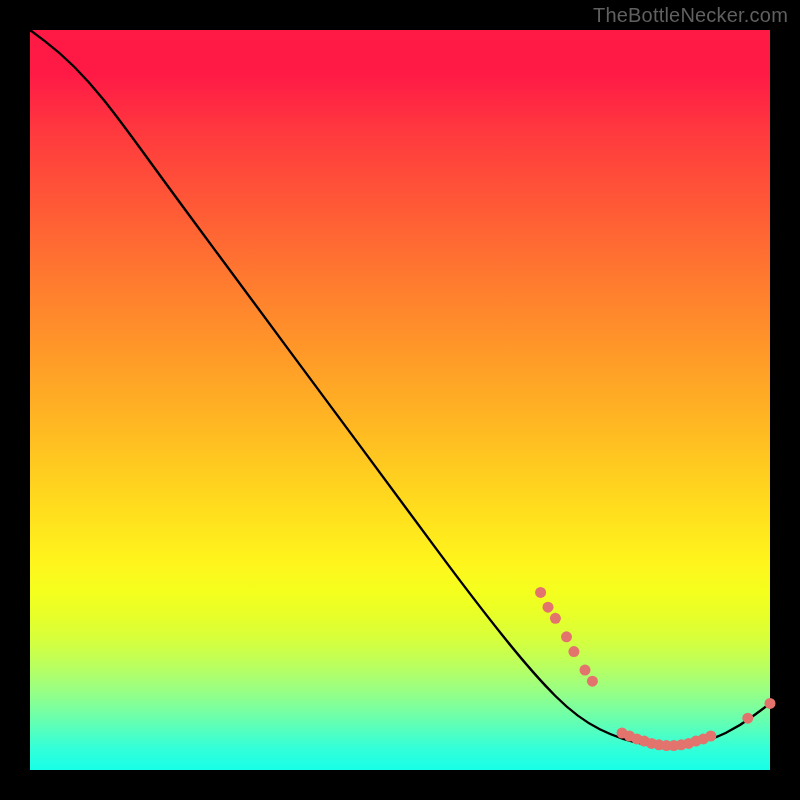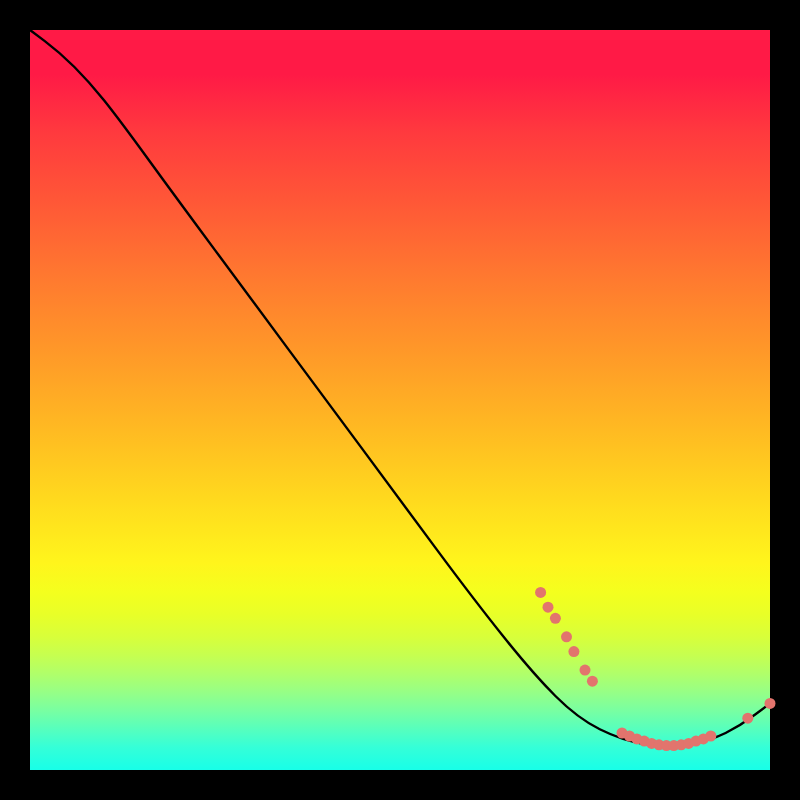--- a/index.html
+++ b/index.html
@@ -63,20 +63,21 @@
     overflow: visible;
   }
   .dot {
     fill: #e2746d;
   }
 </style>
 </head>
 <body>
 
 <div class="wrap">
+  <div class="watermark">TheBottleNecker.com</div>
 
   <div class="plot">
     <svg class="curve" viewBox="0 0 740 740">
       <path id="curve-path" fill="none" stroke="#000" stroke-width="2.4" stroke-linecap="round" stroke-linejoin="round" d="M 0.0 0.0 Q 0.0 0.0 14.8 11.1 Q 29.6 22.2 44.4 37.0 Q 59.2 51.8 74.0 70.3 Q 88.8 88.8 118.4 129.5 Q 148.0 170.2 185.0 220.1 Q 222.0 270.1 259.0 320.1 Q 296.0 370.0 333.0 419.9 Q 370.0 469.9 407.0 519.9 Q 444.0 569.8 473.6 606.8 Q 503.2 643.8 525.4 666.0 Q 547.6 688.2 569.8 699.3 Q 592.0 710.4 614.2 714.1 Q 636.4 717.8 658.6 714.1 Q 680.8 710.4 695.6 703.0 Q 710.4 695.6 725.2 684.5 T 740.0 673.4"></path>
       <g id="markers">
           <circle cx="510.6" cy="562.4" r="5.5" class="dot"></circle>
           <circle cx="518.0" cy="577.2" r="5.5" class="dot"></circle>
           <circle cx="525.4" cy="588.3" r="5.5" class="dot"></circle>
           <circle cx="536.5" cy="606.8" r="5.5" class="dot"></circle>
           <circle cx="543.9" cy="621.6" r="5.5" class="dot"></circle>

